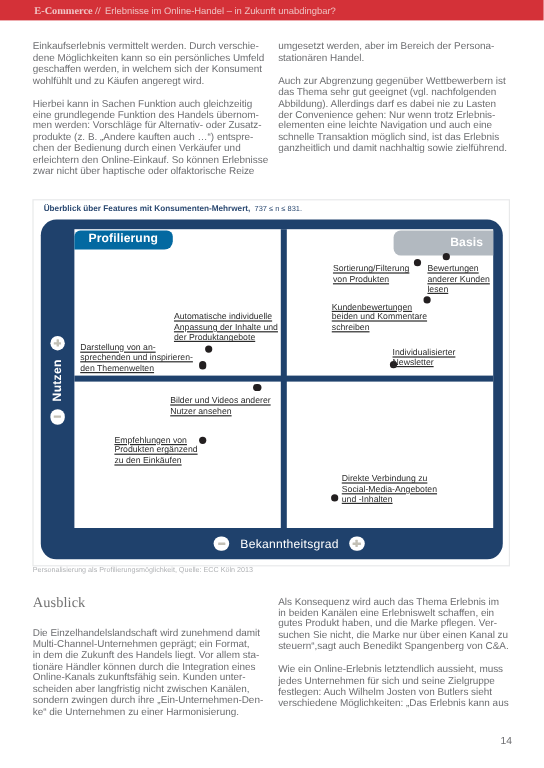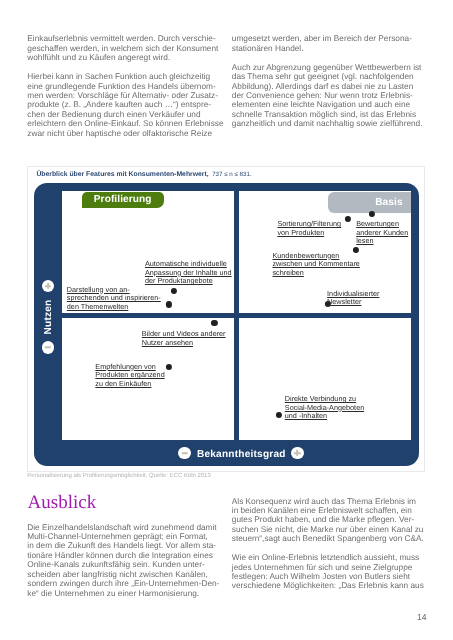--- a/index.html
+++ b/index.html
@@ -16,62 +16,70 @@
   
   .col{position:absolute;font-size:8.28px;color:#6d6e71;}
   .col .ln{display:block;white-space:nowrap;height:9.43px;line-height:9.43px;}
   .col .sp{display:block;height:9.43px;}
   #col-l-top{left:27.3px;top:34.4px;}
   #col-r-top{left:231.8px;top:34.4px;}
   #col-l-bot{left:27.3px;top:522.6px;}
   #col-r-bot{left:231.8px;top:496.6px;}
 
   h2.ausblick{position:absolute;left:27.4px;top:494.5px;margin:0;font-family:"Liberation Serif",serif;
-              font-weight:normal;font-size:19px;line-height:15px;color:#a21caf;letter-spacing:.05px;}
+              font-weight:normal;font-size:12px;line-height:15px;color:#737373;letter-spacing:.05px;}
 
   .caption{position:absolute;left:27.3px;top:473.4px;font-size:5.98px;line-height:7px;color:#b0b2b5;white-space:nowrap;}
 
   .pageno{position:absolute;left:404px;top:612.4px;width:22.6px;text-align:right;font-size:8.6px;color:#6d6e71;}
 
   
   .chartbox{position:absolute;left:27px;top:165.5px;width:398px;height:306px;border:1px solid #e8e9ea;background:#ffffff;box-sizing:border-box;}
   .chart-title{position:absolute;left:36.4px;top:171.4px;font-size:6.83px;line-height:8px;font-weight:bold;color:#2c4a72;white-space:nowrap;}
   .chart-title .n{font-weight:normal;font-size:6.2px;margin-left:1.6px;}
 
   .frame{position:absolute;left:34.2px;top:183.1px;width:384.8px;height:282.9px;background:#1f416c;border-radius:13px;}
   .plot{position:absolute;left:27.6px;top:7.5px;width:349px;height:249px;background:#ffffff;}
 
   .vline{position:absolute;left:172.2px;top:0;width:5.3px;height:249px;background:#1f416c;}
   .hline{position:absolute;left:0;top:122.5px;width:349px;height:4.7px;background:#1f416c;}
 
   .tag{position:absolute;display:flex;align-items:center;font-size:10.1px;font-weight:bold;color:#ffffff;letter-spacing:.1px;}
-  .tag-prof{left:62.1px;top:191.5px;width:82.2px;height:16.9px;justify-content:center;padding-right:1px;background:#4d7c0f;border-radius:5px 5px 7px 0;box-sizing:border-box;margin-left:20px;}
+  .tag-prof{left:62.1px;top:191.5px;width:82.2px;height:16.9px;justify-content:center;padding-right:1px;background:#0369a1;border-radius:5px 5px 7px 0;box-sizing:border-box;}
   .tag-basis{left:328.1px;top:191.9px;width:82.9px;height:21px;justify-content:flex-end;padding-right:8.4px;background:#b2b9c0;border-radius:6px 0 0 6px;box-sizing:border-box;}
 
   .pm{width:12.7px;height:12.7px;border-radius:50%;background:#ffffff;position:absolute;display:inline-block;flex:none;}
   .pm::before{content:"";position:absolute;left:50%;top:50%;transform:translate(-50%,-50%);width:6.4px;height:1.7px;background:#c3c0b5;border-radius:.3px;}
   .pm.plus::after{content:"";position:absolute;left:50%;top:50%;transform:translate(-50%,-50%);width:1.7px;height:6.4px;background:#c3c0b5;border-radius:.3px;}
 
   .ylab{position:absolute;left:48.2px;top:316.6px;transform:translate(-50%,-50%) rotate(-90deg);
         font-size:10.1px;font-weight:bold;color:#ffffff;letter-spacing:.22px;white-space:nowrap;}
   .xlab{position:absolute;left:241.3px;top:453.5px;transform:translate(-50%,-50%);
-        font-size:10.1px;font-weight:bold;color:#ffffff;letter-spacing:.22px;white-space:nowrap;}
+        font-size:10.1px;font-weight:normal;color:#ffffff;letter-spacing:.22px;white-space:nowrap;}
 
   .dot{position:absolute;width:6.2px;height:6.2px;border-radius:50%;background:#231f20;transform:translate(-50%,-50%);}
   .dlabel{position:absolute;font-size:7.25px;line-height:8.55px;color:#2b2b2b;white-space:nowrap;text-align:left;transform:translateX(-50%);text-decoration:underline;}
   .dlabel span{display:block;}
 </style>
 </head>
 <body>
 
 <div class="page">
 
+  <div class="topbar">
+    <div class="topbar-inner">
+      <span class="hb-brand">E-Commerce</span>
+      <span class="hb-sep">//</span>
+      <span class="hb-title">Erlebnisse im Online-Handel – in Zukunft unabdingbar?</span>
+    </div>
+  </div>
 
   <div class="col" id="col-l-top">
       <span class="ln">Einkaufserlebnis vermittelt werden. Durch verschie-</span>
+      <span class="ln">dene Möglichkeiten kann so ein persönliches Umfeld</span>
       <span class="ln">geschaffen werden, in welchem sich der Konsument</span>
       <span class="ln">wohlfühlt und zu Käufen angeregt wird.</span>
       <span class="sp"></span>
       <span class="ln">Hierbei kann in Sachen Funktion auch gleichzeitig</span>
       <span class="ln">eine grundlegende Funktion des Handels übernom-</span>
       <span class="ln">men werden: Vorschläge für Alternativ- oder Zusatz-</span>
       <span class="ln">produkte (z. B. „Andere kauften auch …“) entspre-</span>
       <span class="ln">chen der Bedienung durch einen Verkäufer und</span>
       <span class="ln">erleichtern den Online-Einkauf. So können Erlebnisse</span>
       <span class="ln">zwar nicht über haptische oder olfaktorische Reize</span>
@@ -133,21 +141,21 @@
       </div>
       <div class="dot" style="left: 371.8px; top: 214.2px;"></div>
       <div class="dlabel" style="left: 382.2px; top: 220.2px;">
         <span>Bewertungen</span>
         <span>anderer Kunden</span>
         <span>lesen</span>
       </div>
       <div class="dot" style="left: 355.8px; top: 249.7px;"></div>
       <div class="dlabel" style="left: 316.2px; top: 251.6px;">
         <span>Kundenbewertungen</span>
-        <span>zwischen und Kommentare</span>
+        <span>beiden und Kommentare</span>
         <span>schreiben</span>
       </div>
       <div class="dot" style="left: 328px; top: 303.9px;"></div>
       <div class="dlabel" style="left: 353.3px; top: 289.5px;">
         <span>Individualisierter</span>
         <span>Newsletter</span>
       </div>
       <div class="dot" style="left: 214.4px; top: 322.9px;"></div>
       <div class="dlabel" style="left: 183.7px; top: 330.2px;">
         <span>Bilder und Videos anderer</span>

